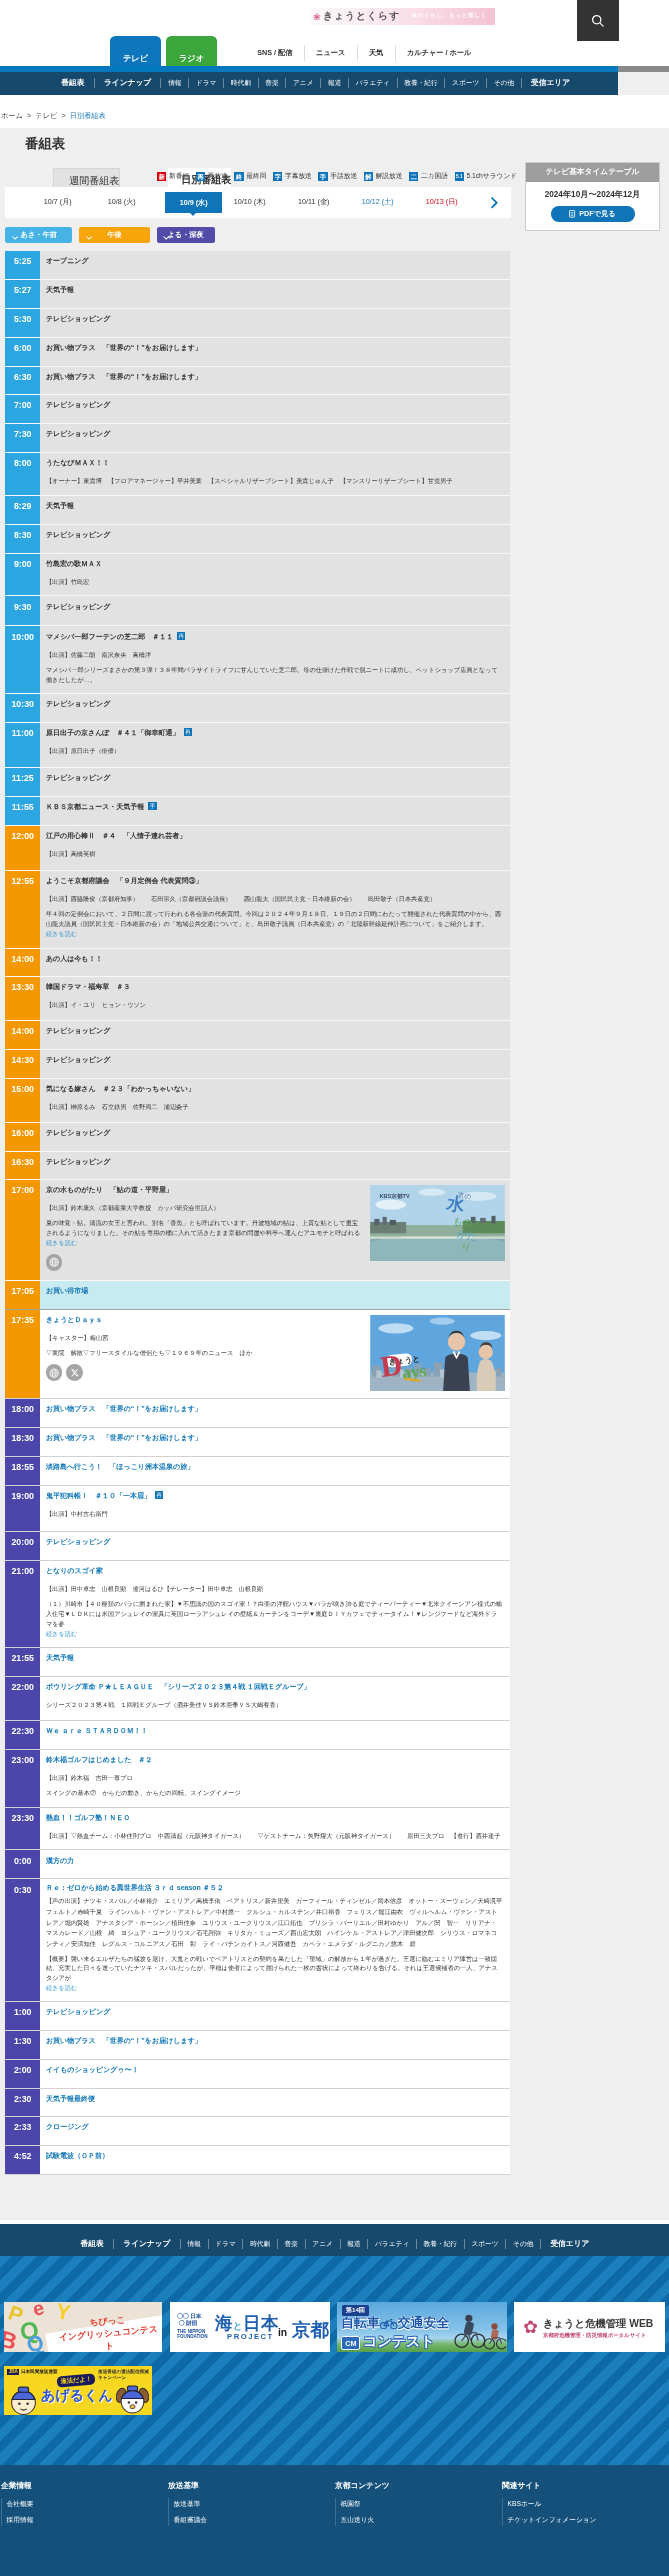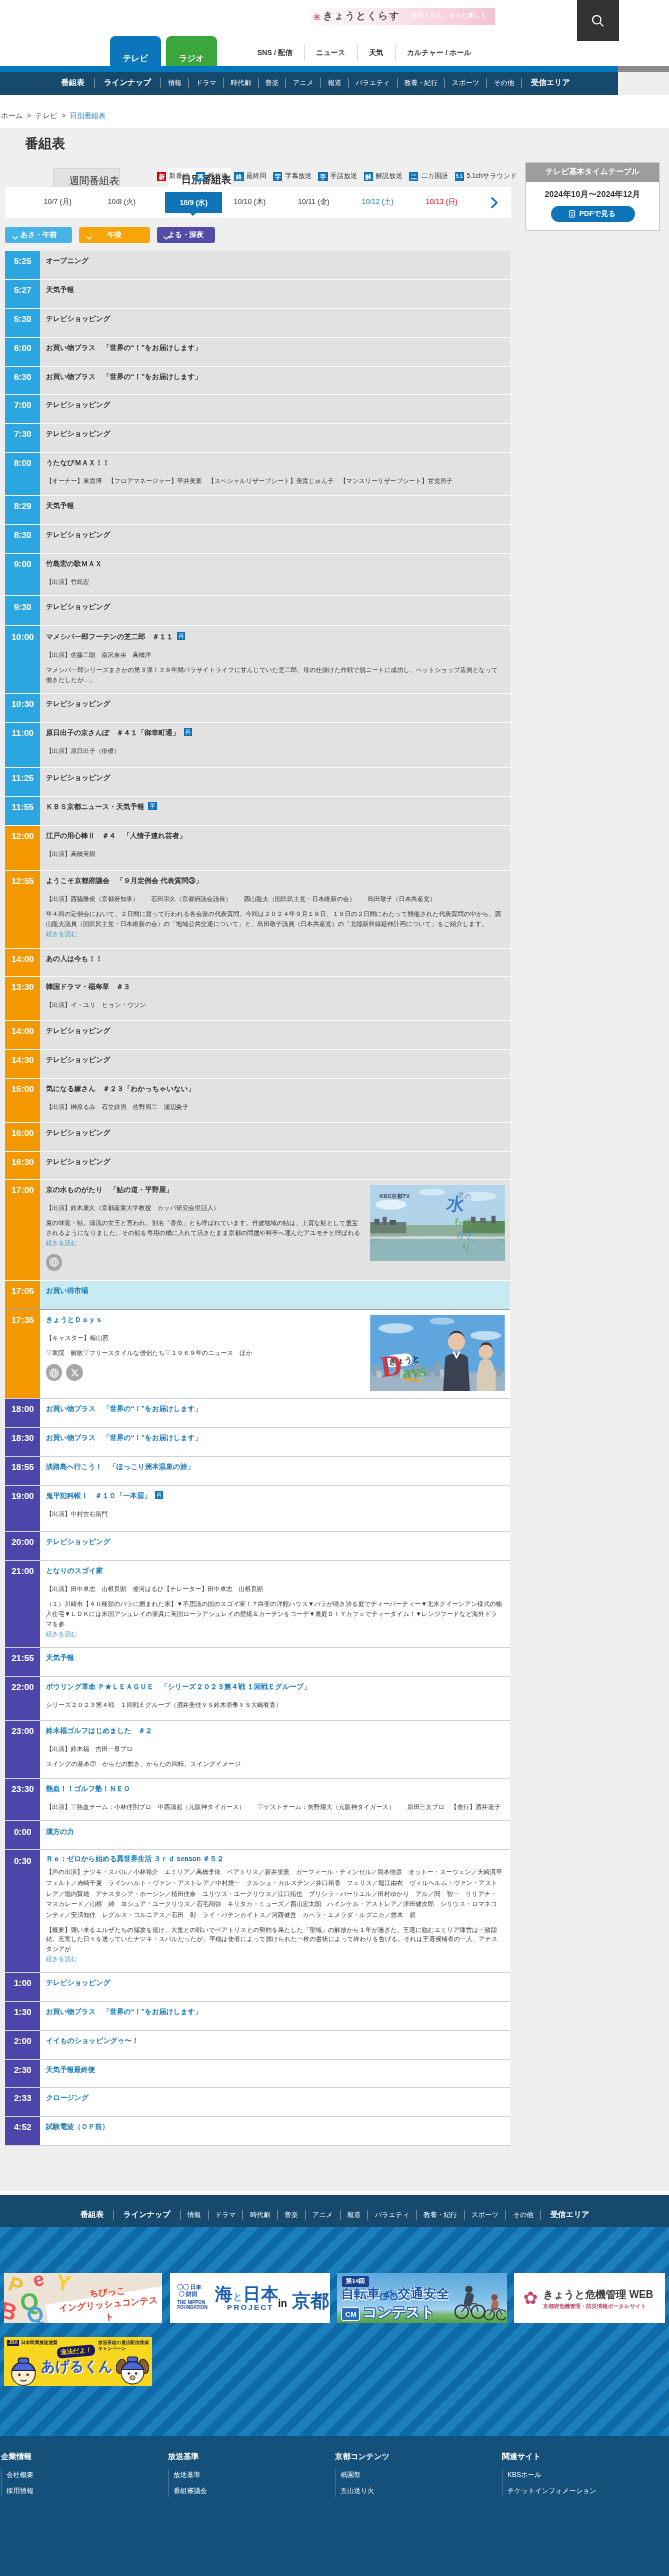--- a/index.html
+++ b/index.html
@@ -513,20 +513,26 @@
             <div class="ti">天気予報</div>
           </div>
         </div>
 <div class="row fut ng" style="min-height:44px">
           <div class="t">22:00</div>
           <div class="c">
             <div class="ti">ボウリング革命 Ｐ★ＬＥＡＧＵＥ　「シリーズ２０２３第４戦 １回戦Ｅグループ」</div>
             <div class="cast">シリーズ２０２３第４戦　１回戦Ｅグループ（酒井美佳ＶＳ鈴木亜季ＶＳ大嶋有香）</div>
           </div>
         </div>
+<div class="row fut ng " style="min-height:29px">
+          <div class="t">22:30</div>
+          <div class="c">
+            <div class="ti">Ｗｅ ａｒｅ ＳＴＡＲＤＯＭ！！</div>
+          </div>
+        </div>
 <div class="row fut ng" style="min-height:58px">
           <div class="t">23:00</div>
           <div class="c">
 <div class="ti">鈴木福ゴルフはじめました　＃２</div>
 <div class="cast">【出演】鈴木福　吉田一尊プロ</div>
 <div class="desc">スイングの基本②　からだの動き、からだの回転、スイングイメージ</div>
 </div>
         </div>
 <div class="row fut ng" style="min-height:42px">
           <div class="t">23:30</div>

